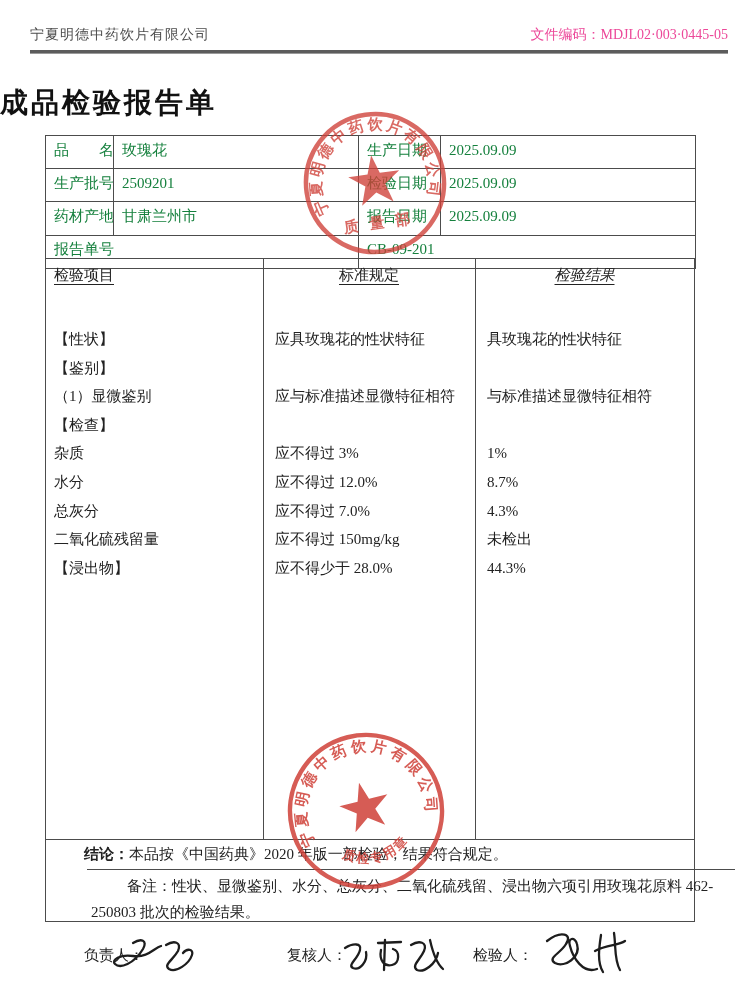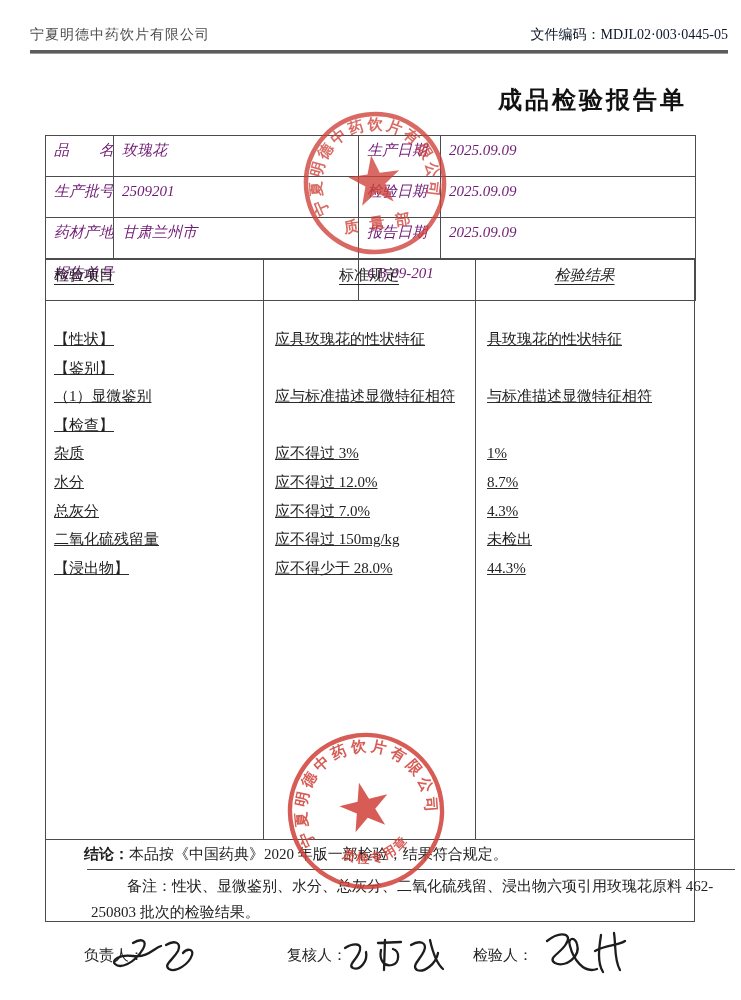--- a/index.html
+++ b/index.html
@@ -4,46 +4,46 @@
 <style>
   html,body{margin:0;padding:0;background:#fff;}
   body{width:741px;height:1000px;overflow:hidden;
        font-family:"Liberation Serif","DejaVu Serif",serif;color:#2b2b2b;}
   .page{position:relative;width:741px;height:1000px;background:#ffffff;}
 
   
   .doc-header{position:absolute;top:26px;left:30px;width:698px;
               display:flex;justify-content:space-between;align-items:baseline;}
   .doc-header .company{font-size:14px;color:#4c4c4c;letter-spacing:1px;}
-  .doc-header .code{font-size:14px;color:#0f172a;}
+  .doc-header .code{font-size:14px;color:#ec4899;}
   .header-rule{position:absolute;top:50px;left:30px;width:698px;height:3px;
                background:#5c5c5c;border-bottom:1px solid #9a9a9a;}
 
   
-  .title{position:absolute;top:84px;left:0;width:687px;text-align:right;
-         font-size:24px;font-weight:bold;letter-spacing:3px;color:#111;}
+  .title{position:absolute;top:84px;left:0;width:687px;text-align:left;
+         font-size:28px;font-weight:bold;letter-spacing:3px;color:#111;}
 
   
   table.info{position:absolute;left:45px;top:135px;width:650px;
              border-collapse:collapse;table-layout:fixed;}
   table.info td{border:1px solid #4c4c4c;height:28.2px;font-size:15px;
-                padding:0 0 12px 8px;white-space:nowrap;overflow:hidden;color:#701a75;font-style:italic;}
+                padding:0 0 4px 8px;white-space:nowrap;overflow:hidden;color:#15803d;}
 
   
   .insp{position:absolute;left:45px;top:258px;width:650px;height:664px;
         border:1px solid #4c4c4c;box-sizing:border-box;}
   .insp .vline{position:absolute;top:0;width:1px;height:580px;background:#4c4c4c;}
   .vline.v1{left:217px;} .vline.v2{left:429px;}
   .insp-header{position:absolute;top:0;left:0;display:flex;width:648px;}
   .insp-header .hc{font-size:15px;padding-top:7px;color:#222;}
   .insp-header .hc span{text-decoration:underline;text-underline-offset:4px;}
   .hc.c1{width:217px;padding-left:8px;box-sizing:border-box;}
   .hc.c2{width:212px;text-align:center;}
   .hc.c3{width:219px;text-align:center;font-style:italic;}
-  .insp-rows{position:absolute;top:66px;left:0;width:648px;text-decoration:underline;}
+  .insp-rows{position:absolute;top:66px;left:0;width:648px;}
   .insp-row{display:flex;height:28.6px;line-height:28.6px;font-size:15px;color:#222;}
   .insp-row .cell{white-space:nowrap;overflow:hidden;box-sizing:border-box;}
   .cell.c1{width:217px;padding-left:8px;}
   .cell.c2{width:212px;padding-left:12px;}
   .cell.c3{width:219px;padding-left:12px;}
   .concl-row{position:absolute;top:580px;left:0;width:648px;height:30px;
              border-top:1px solid #4c4c4c;line-height:29px;font-size:15px;
              text-indent:38px;box-sizing:border-box;color:#222;}
   .concl-row .lbl{font-weight:bold;}
   .remark-row{position:absolute;top:610px;left:0;width:648px;height:52px;

